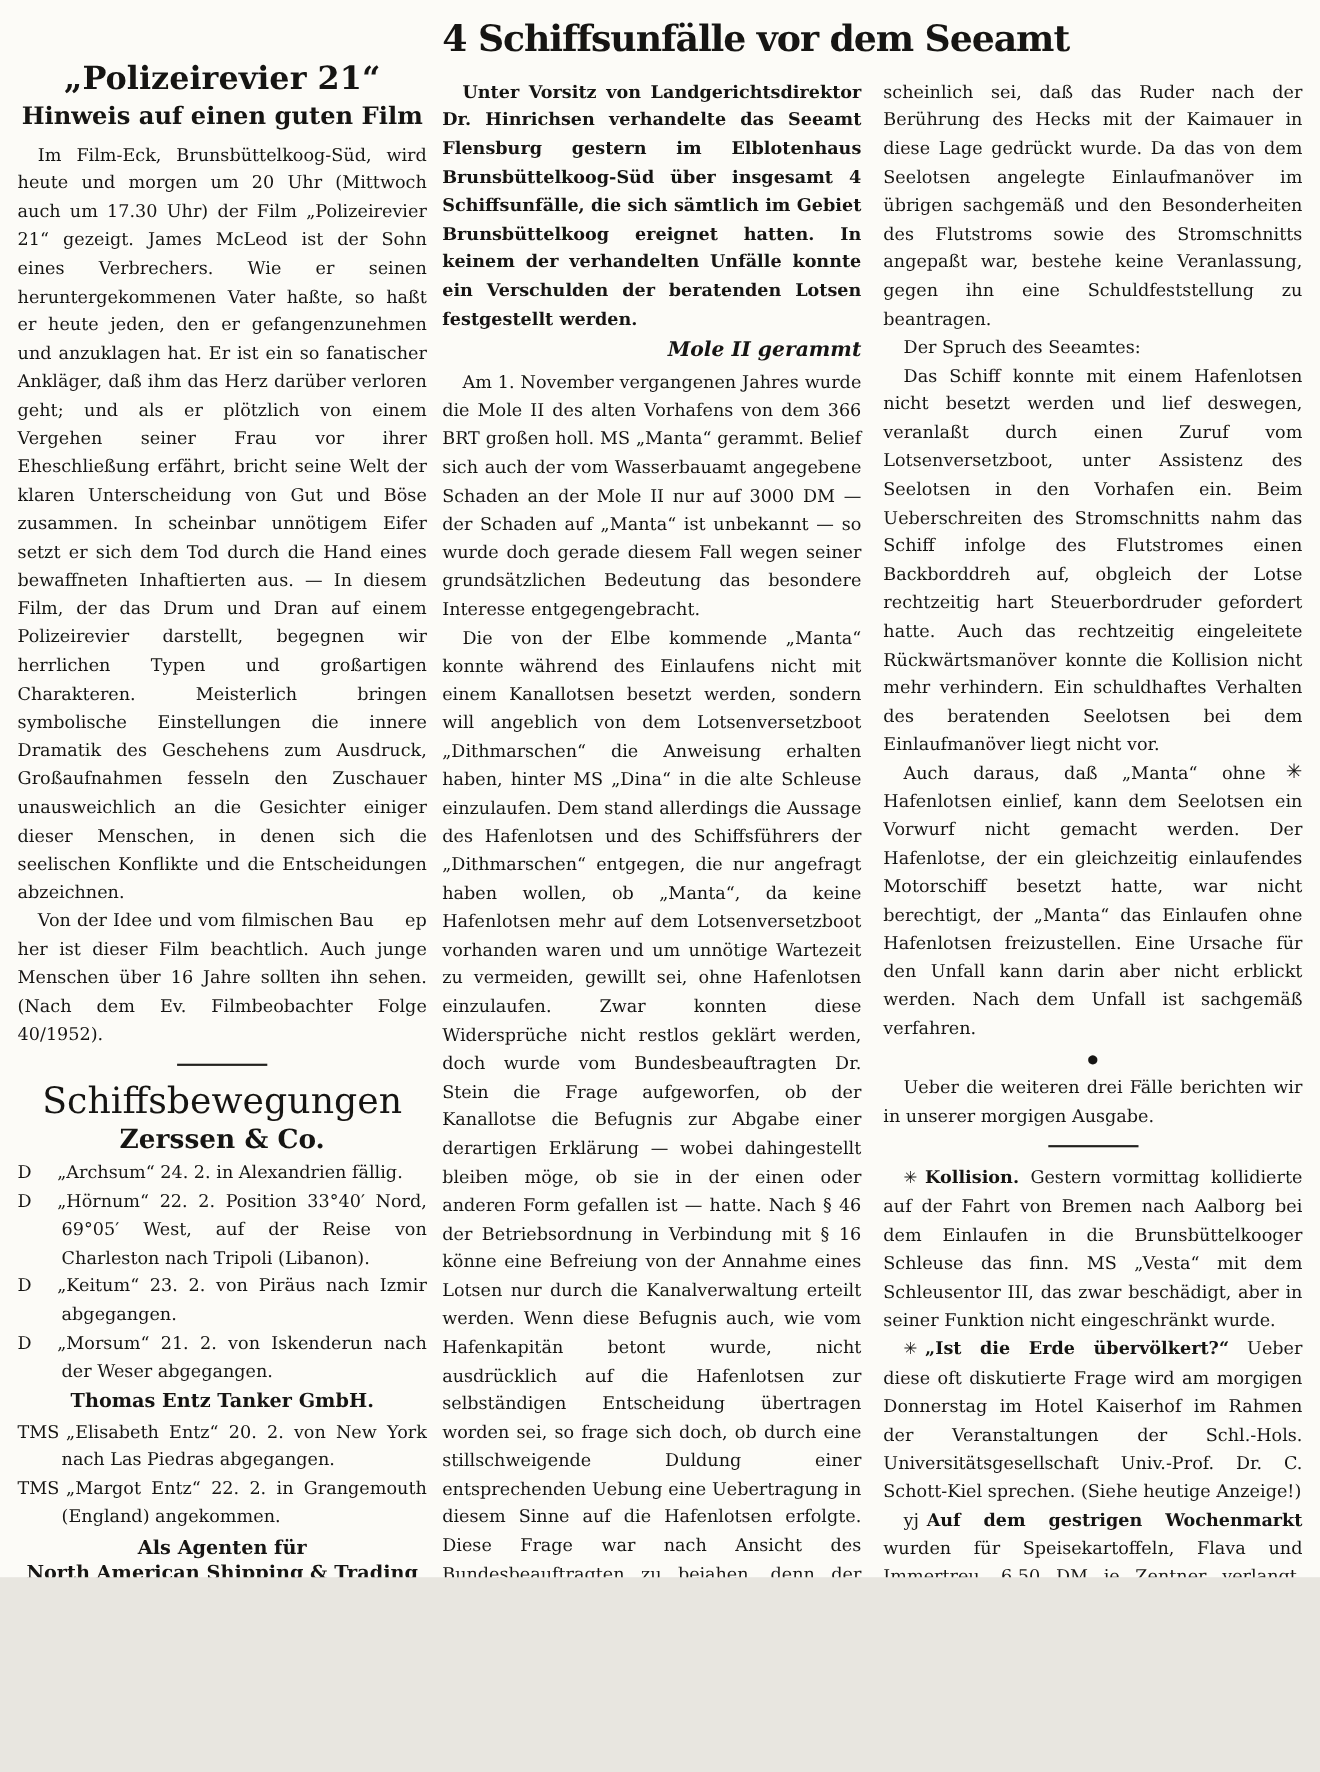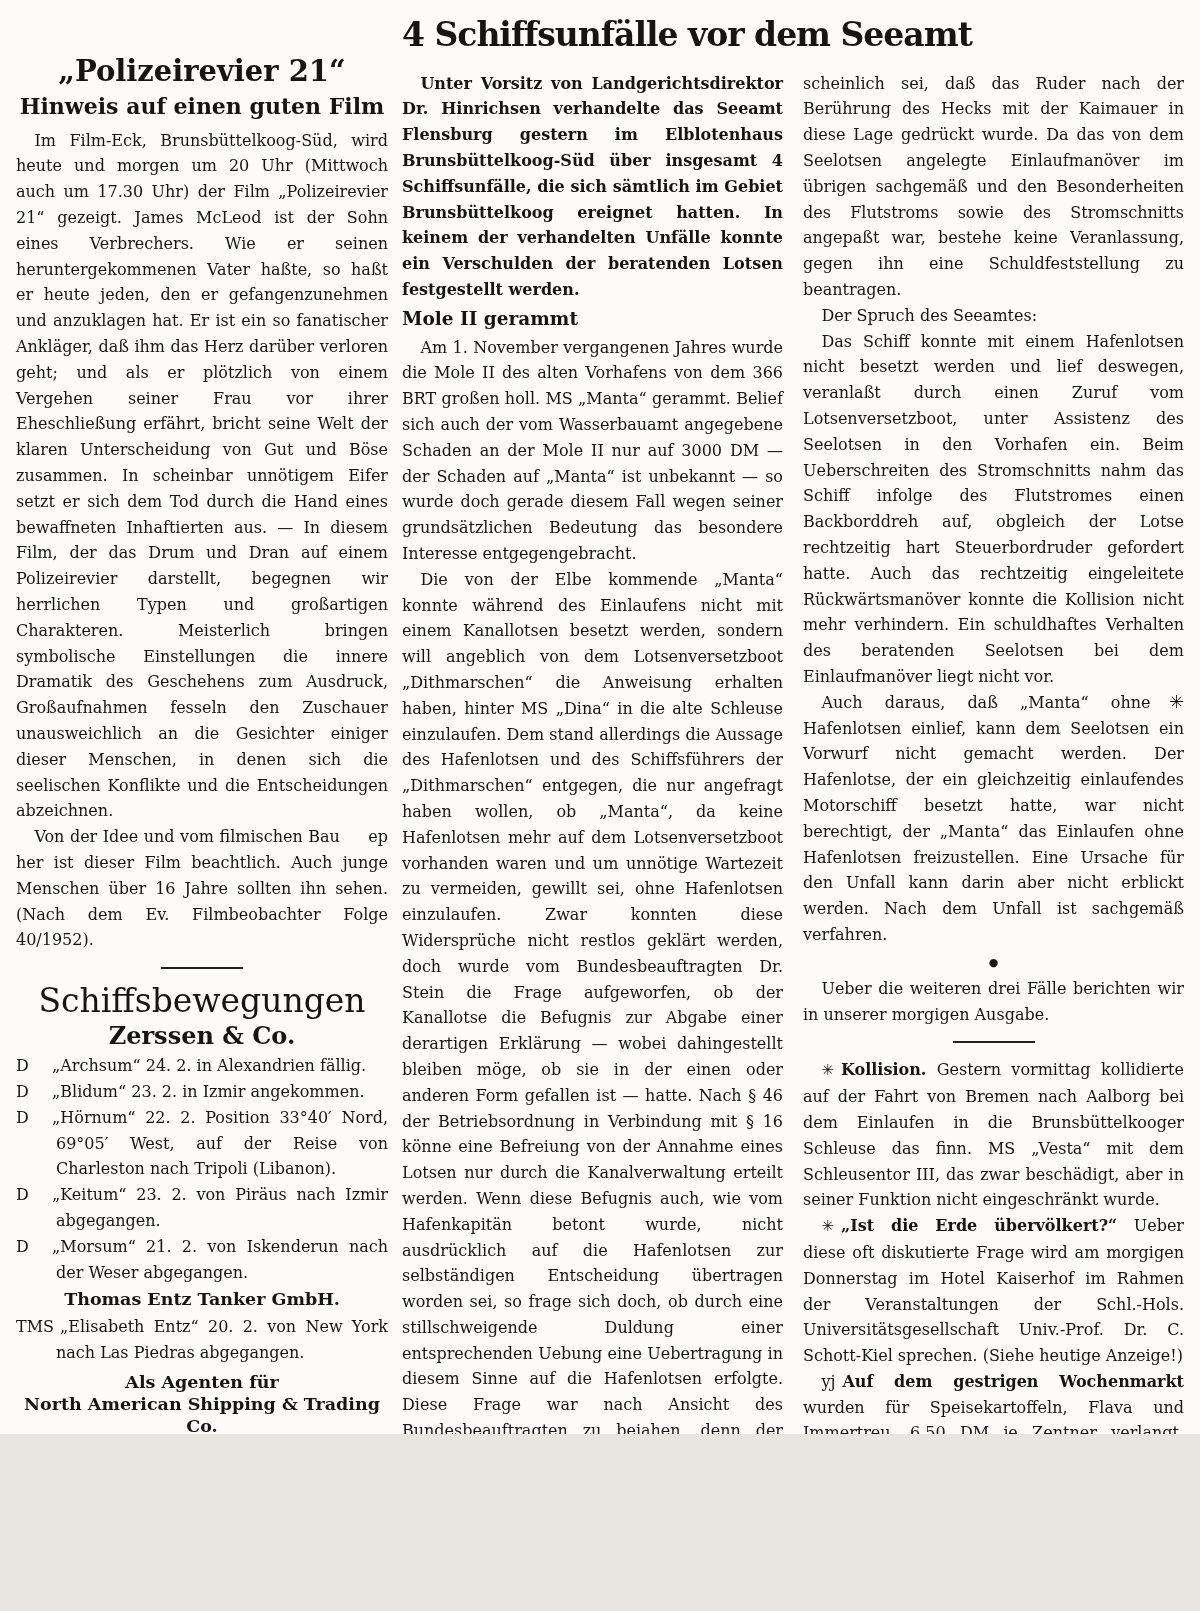--- a/index.html
+++ b/index.html
@@ -25,21 +25,21 @@
   .col-mid,.col-right{flex:1;min-width:0;}
   .film-title{font-size:29px;font-weight:bold;text-align:center;line-height:1.1;margin-bottom:6px;}
   .film-sub{font-size:22px;font-weight:bold;text-align:center;margin-bottom:8px;}
   .rule{border:none;border-top:2.5px solid #22211e;width:82px;margin:14px auto 14px auto;}
   .sb-title{font-size:33px;font-weight:normal;text-align:center;line-height:1.1;margin:4px 0 4px 0;}
   .sb-agency{font-size:24px;font-weight:bold;text-align:center;margin:2px 0 4px 0;}
   .fleet-head{font-size:17.5px;font-weight:bold;text-align:center;margin:4px 0 3px 0;line-height:1.25;}
   .agents-head{font-size:17.5px;font-weight:bold;text-align:center;line-height:1.25;margin:6px 0 3px 0;}
   .ship{padding-left:40px;text-indent:-40px;}
   .ship .prefix{display:inline-block;min-width:30px;text-indent:0;margin-right:6px;}
-  .subhead{font-size:18.5px;font-weight:bold;text-align:left;margin:3px 0 3px 0;}
+  .subhead{font-size:18.5px;font-weight:bold;text-align:right;margin:3px 0 3px 0;font-style:italic;}
   .sig{float:right;padding-left:10px;}
   .endstar{float:right;font-size:18px;line-height:24px;}
   .centerdot{text-align:center;font-size:11px;line-height:18px;margin:6px 0 4px 0;}
   .brief .marker{margin-right:7px;}
   .brief-star{font-size:15px;}
   .lead-bold{font-weight:bold;}
 </style>
 </head>
 <body>
 
@@ -53,27 +53,27 @@
       <p class="ind"><span class="sig">ep</span><span>Von der Idee und vom filmischen Bau her ist dieser Film beachtlich. Auch junge Menschen über 16 Jahre sollten ihn sehen. (Nach dem Ev. Filmbeobachter Folge 40/1952).</span></p>
     </div>
 
     <hr class="rule">
 
     <div>
       <div class="sb-title">Schiffsbewegungen</div>
       <div class="sb-agency">Zerssen &amp; Co.</div>
 
       <p class="ship"><span class="prefix">D</span><span>„Archsum“ 24. 2. in Alexandrien fällig.</span></p>
-      <p class="ship"><span class="prefix">D</span><span>„Blidum“ 23. 2. in Izmir angekommen.</span></p>
       <p class="ship"><span class="prefix">D</span><span>„Hörnum“ 22. 2. Position 33°40′ Nord, 69°05′ West, auf der Reise von Charleston nach Tripoli (Libanon).</span></p>
       <p class="ship"><span class="prefix">D</span><span>„Keitum“ 23. 2. von Piräus nach Izmir abgegangen.</span></p>
       <p class="ship"><span class="prefix">D</span><span>„Morsum“ 21. 2. von Iskenderun nach der Weser abgegangen.</span></p>
 
       <div class="fleet-head">Thomas Entz Tanker GmbH.</div>
       <p class="ship"><span class="prefix">TMS</span><span>„Elisabeth Entz“ 20. 2. von New York nach Las Piedras abgegangen.</span></p>
+      <p class="ship"><span class="prefix">TMS</span><span>„Margot Entz“ 22. 2. in Grangemouth (England) angekommen.</span></p>
 
       <div class="agents-head">
         <div>Als Agenten für</div>
         <div>North American Shipping &amp; Trading Co.</div>
       </div>
 
     </div>
   </div>
 
   <div class="main">

